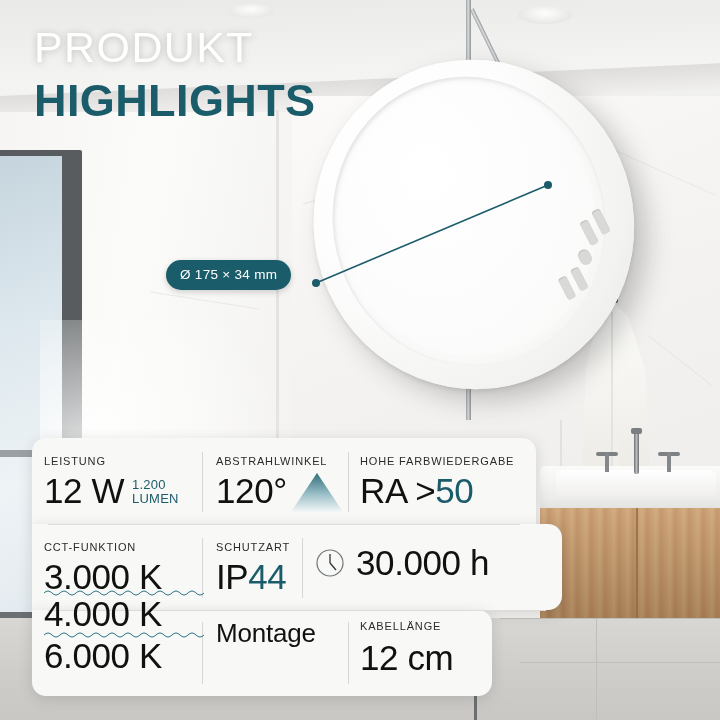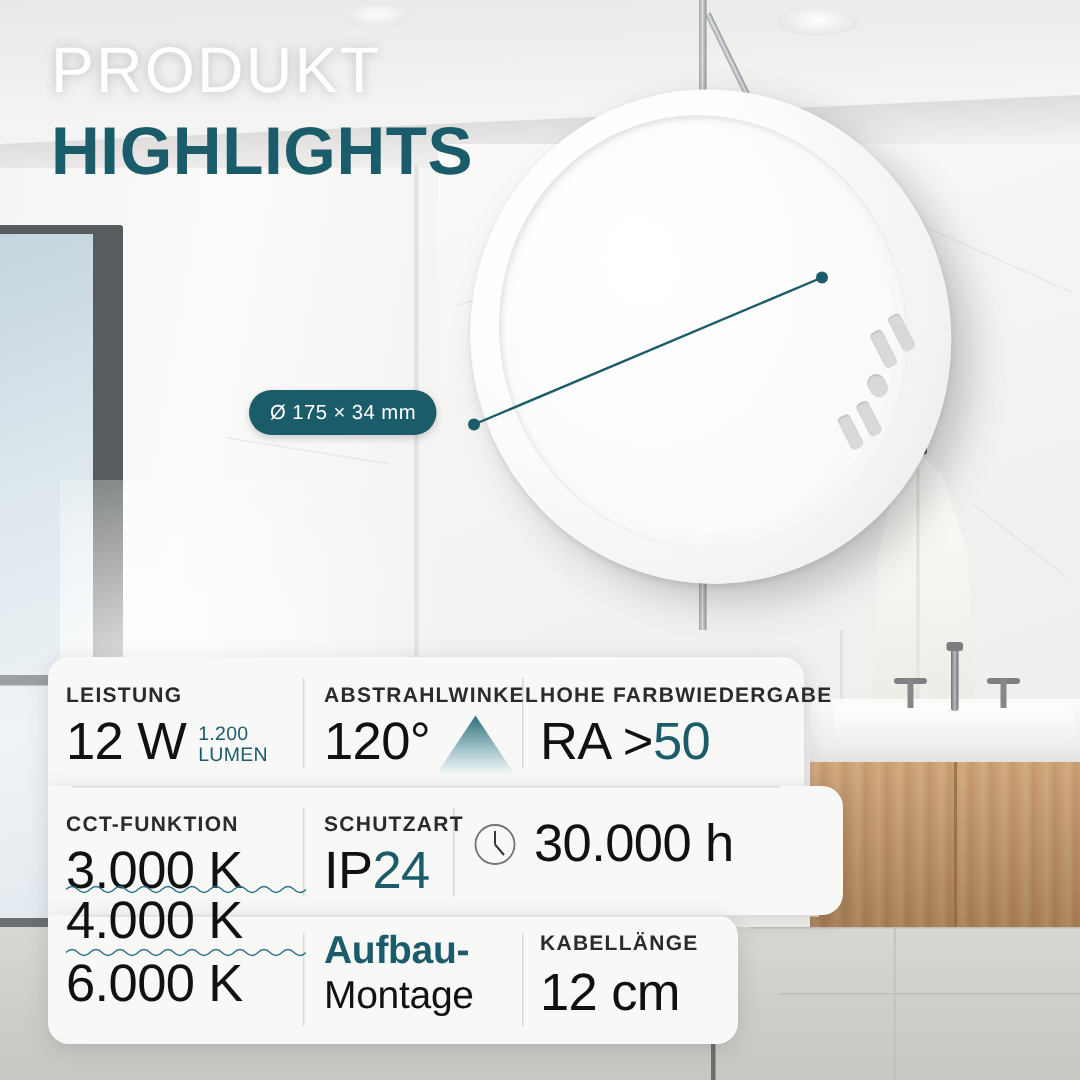--- a/index.html
+++ b/index.html
@@ -107,21 +107,21 @@
   
   .specs{position:absolute;left:0;top:0;z-index:9;}
   .row{position:absolute;background:#f8f8f6;box-shadow:0 3px 14px rgba(60,60,60,.17);}
   .row1{left:32px;top:438px;width:504px;height:86px;border-radius:14px 14px 0 0;}
   .row2{left:32px;top:524px;width:530px;height:86px;border-radius:0 14px 14px 0;}
   .row3{left:32px;top:610px;width:460px;height:86px;border-radius:0 14px 14px 14px;}
   .hdivider{position:absolute;height:1px;background:#dcdcda;z-index:11;}
   .vdivider{position:absolute;width:1px;background:#d7d7d5;z-index:11;}
 
   .cell{position:absolute;z-index:12;}
-  .lbl{font-size:14px;letter-spacing:.85px;color:#2b2b2b;font-weight:700;white-space:nowrap;}
+  .lbl{font-size:11px;letter-spacing:.85px;color:#2b2b2b;font-weight:400;white-space:nowrap;}
   .big{font-size:35px;color:#111111;font-weight:300;letter-spacing:-0.4px;white-space:nowrap;line-height:40px;}
   .big .teal{color:#1b5c6b;}
   .sub{font-size:13px;color:#1b5c6b;line-height:14px;letter-spacing:.2px;font-weight:400;}
   .mid{font-size:26px;color:#111;font-weight:400;letter-spacing:-.2px;line-height:30px;white-space:nowrap;}
   .mid.tealtxt{color:#1b5c6b;font-weight:700;}
 
   .wave{position:absolute;z-index:12;}
   .gt{color:#111;font-weight:300;}
 </style>
 </head>
@@ -253,21 +253,21 @@
     </div>
 
     <div class="cell" style="left:44px;top:541px;">
       <div class="lbl">CCT-FUNKTION</div>
       <div class="big" style="margin-top:4px;text-align:center;">3.000 K</div>
     </div>
 
     <div class="cell" style="left:216px;top:541px;">
       <div class="lbl">SCHUTZART</div>
       <div class="big" style="margin-top:4px;">
-        <span>IP</span><span class="teal">24</span>
+        <span>IP</span><span class="teal">44</span>
       </div>
     </div>
 
     <div class="cell" style="left:314px;top:541px;">
       <div style="display:flex;align-items:center;gap:10px;margin-top:2px;">
         <svg width="32" height="32">
           <circle cx="16" cy="16" r="13" fill="none" stroke="#6e7578" stroke-width="1.2"></circle>
           <line x1="16" y1="16" x2="16" y2="7" stroke="#333" stroke-width="1.3"></line>
           <line x1="16" y1="16" x2="22" y2="23" stroke="#333" stroke-width="1.3"></line>
         </svg>
@@ -283,21 +283,20 @@
     </svg>
 
     <div class="cell" style="left:44px;top:594px;">
       <div class="big">4.000 K</div>
     </div>
     <div class="cell" style="left:44px;top:636px;">
       <div class="big">6.000 K</div>
     </div>
 
     <div class="cell" style="left:216px;top:618px;">
-      <div class="mid tealtxt">Aufbau-</div>
       <div class="mid">Montage</div>
     </div>
 
     <div class="cell" style="left:360px;top:620px;">
       <div class="lbl">KABELLÄNGE</div>
       <div class="big" style="margin-top:6px;">12 cm</div>
     </div>
   </div>
 
 </div>

